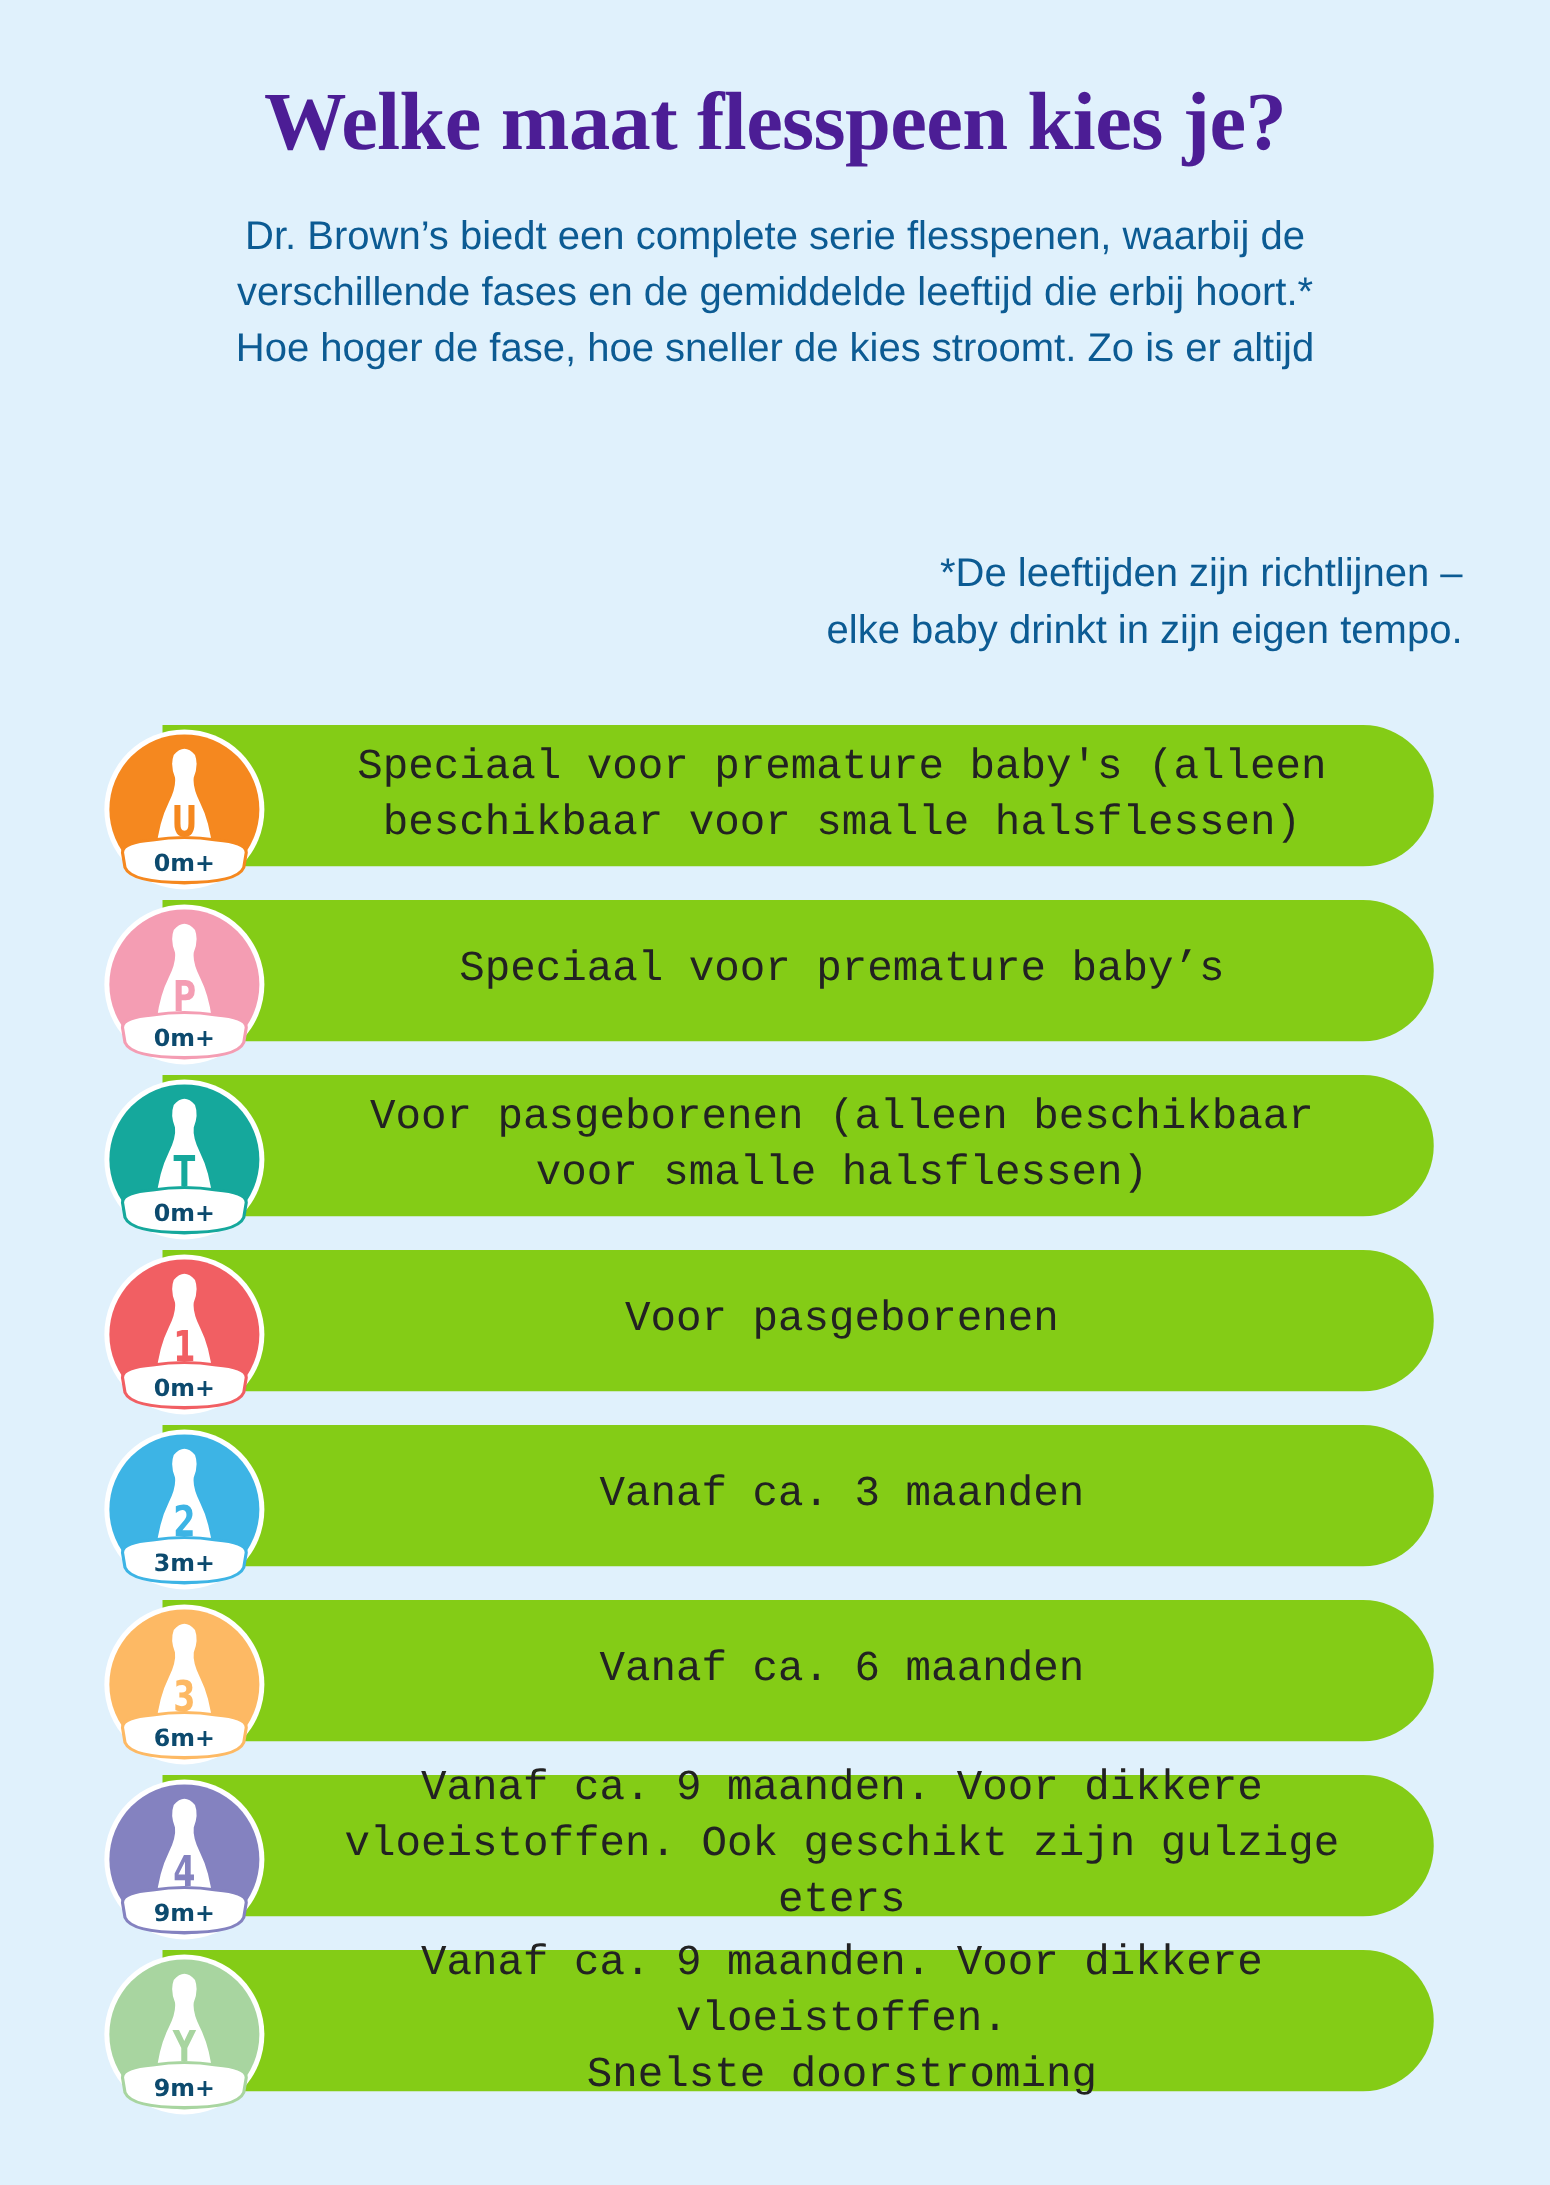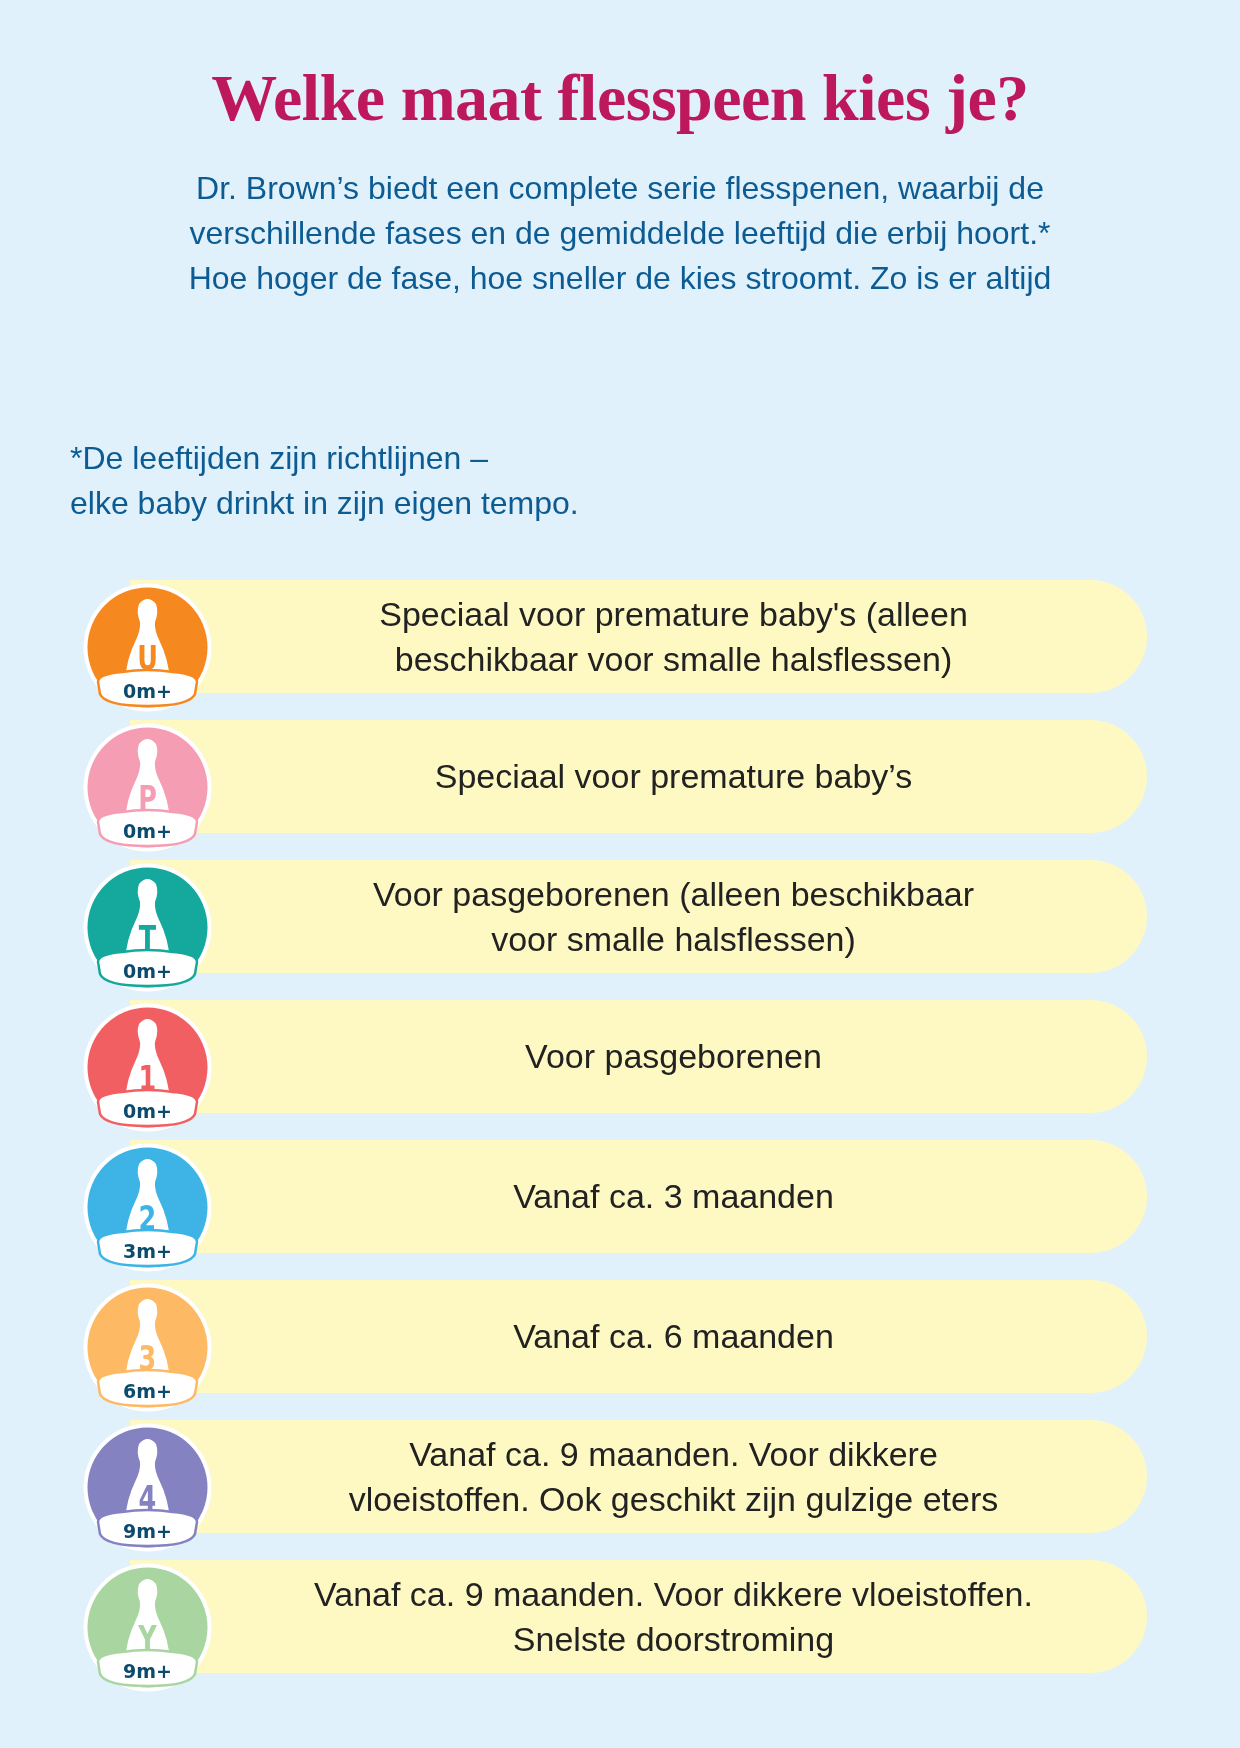--- a/index.html
+++ b/index.html
@@ -10,61 +10,62 @@
     position: relative;
     overflow: hidden;
   }
   .title {
     position: absolute;
     left: 0; right: 0; top: 60px;
     text-align: center;
     font-family: "Liberation Serif", "DejaVu Serif", serif;
     font-weight: bold;
     font-size: 66px;
-    color: #be185d;
+    color: #4c1d95;
     letter-spacing: -0.5px;
   }
   .intro {
     position: absolute;
     left: 70px; right: 70px; top: 166px;
     text-align: center;
     color: #0c5b93;
     font-size: 32px;
     line-height: 45px;
   }
   .intro p { margin: 0; }
   .note {
     position: absolute;
     left: 70px; right: 70px; top: 436px;
-    text-align: left;
+    text-align: right;
     color: #0c5b93;
     font-size: 32px;
     line-height: 45px;
   }
   .rows {
     position: absolute;
     left: 80px; top: 580px;
     width: 1070px;
   }
   .row {
     position: relative;
     height: 135px;
     margin-bottom: 5px;
   }
   .bar {
     position: absolute;
     left: 50px; top: 0;
     width: 1017px; height: 113px;
-    background: #fef9c3;
+    background: #84cc16;
     border-radius: 0 68px 68px 0;
     display: flex;
     align-items: center;
     justify-content: center;
     padding-left: 140px;
     padding-right: 70px;
+    font-family: Liberation Mono, monospace;
   }
   .bar-text {
     text-align: center;
     font-size: 34px;
     line-height: 45px;
     color: #222222;
   }
   .badge {
     position: absolute;
     left: 2px; top: 2px;

